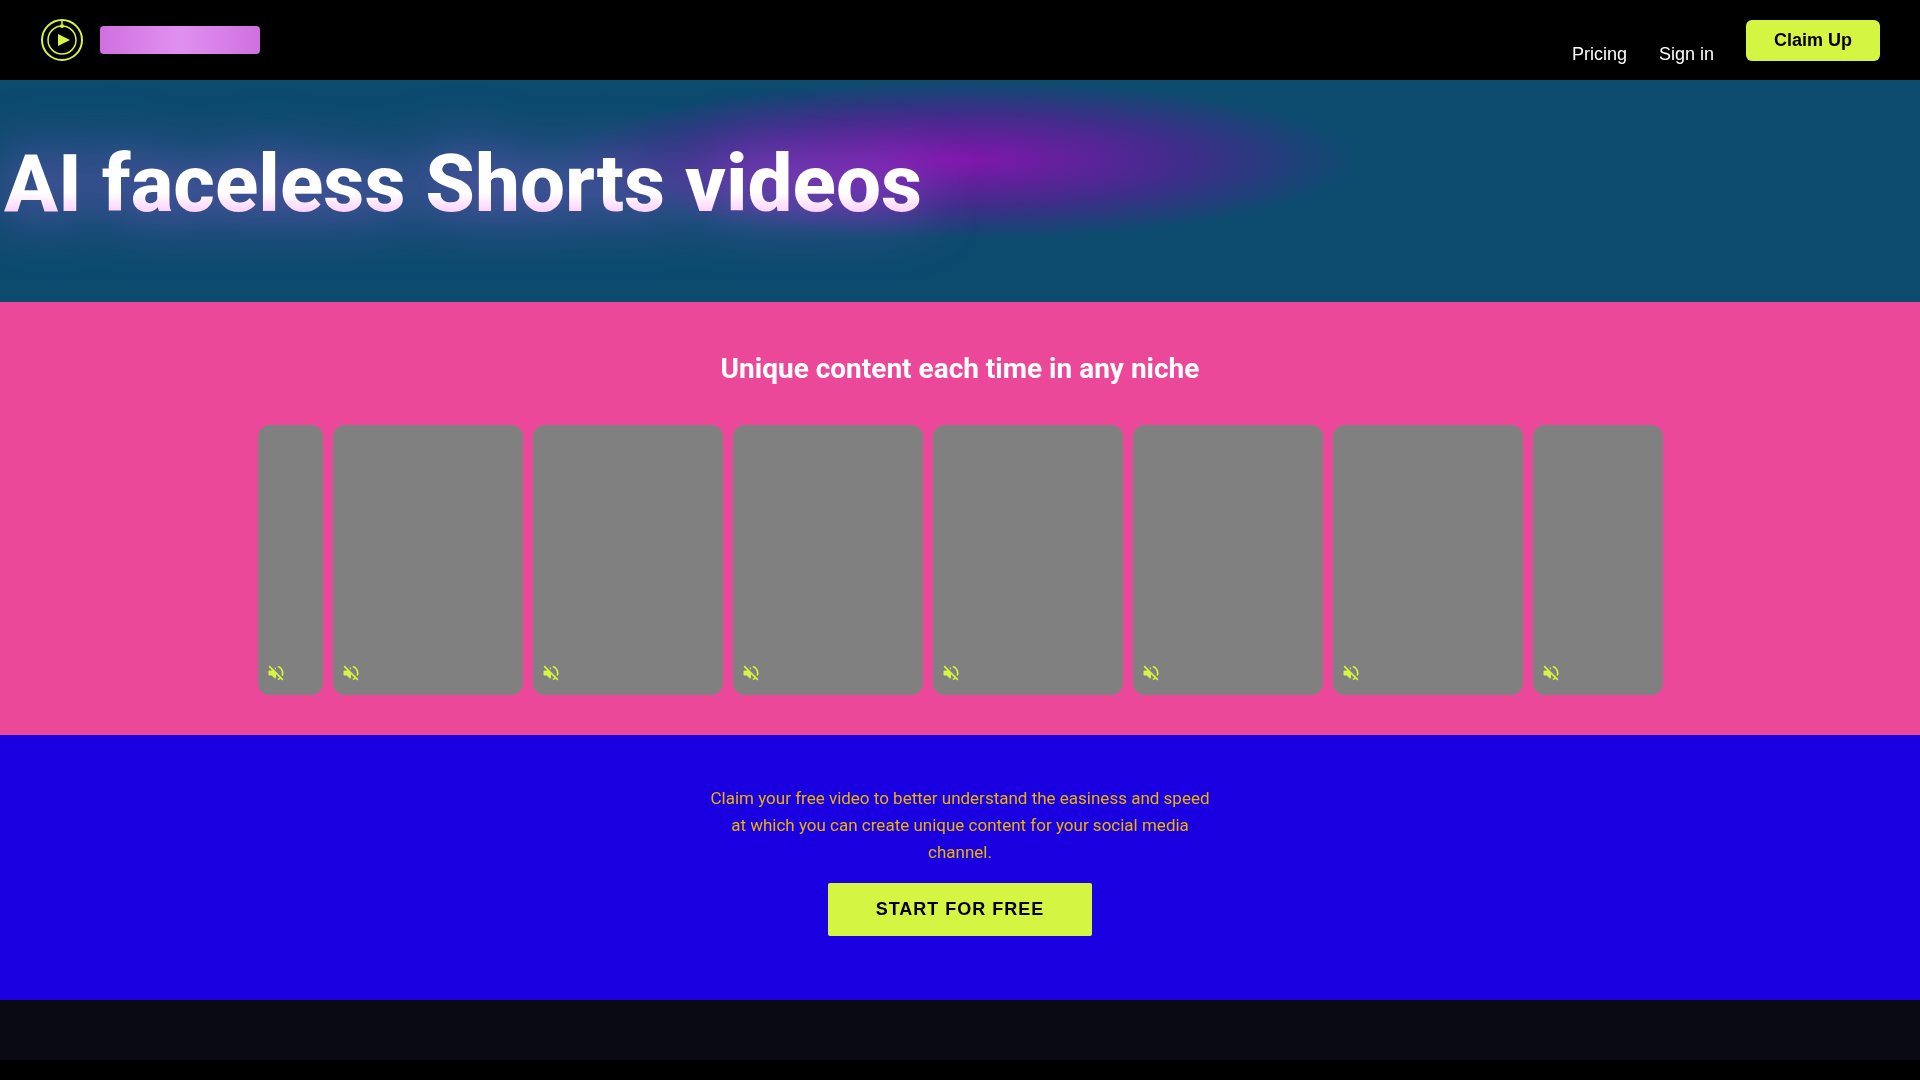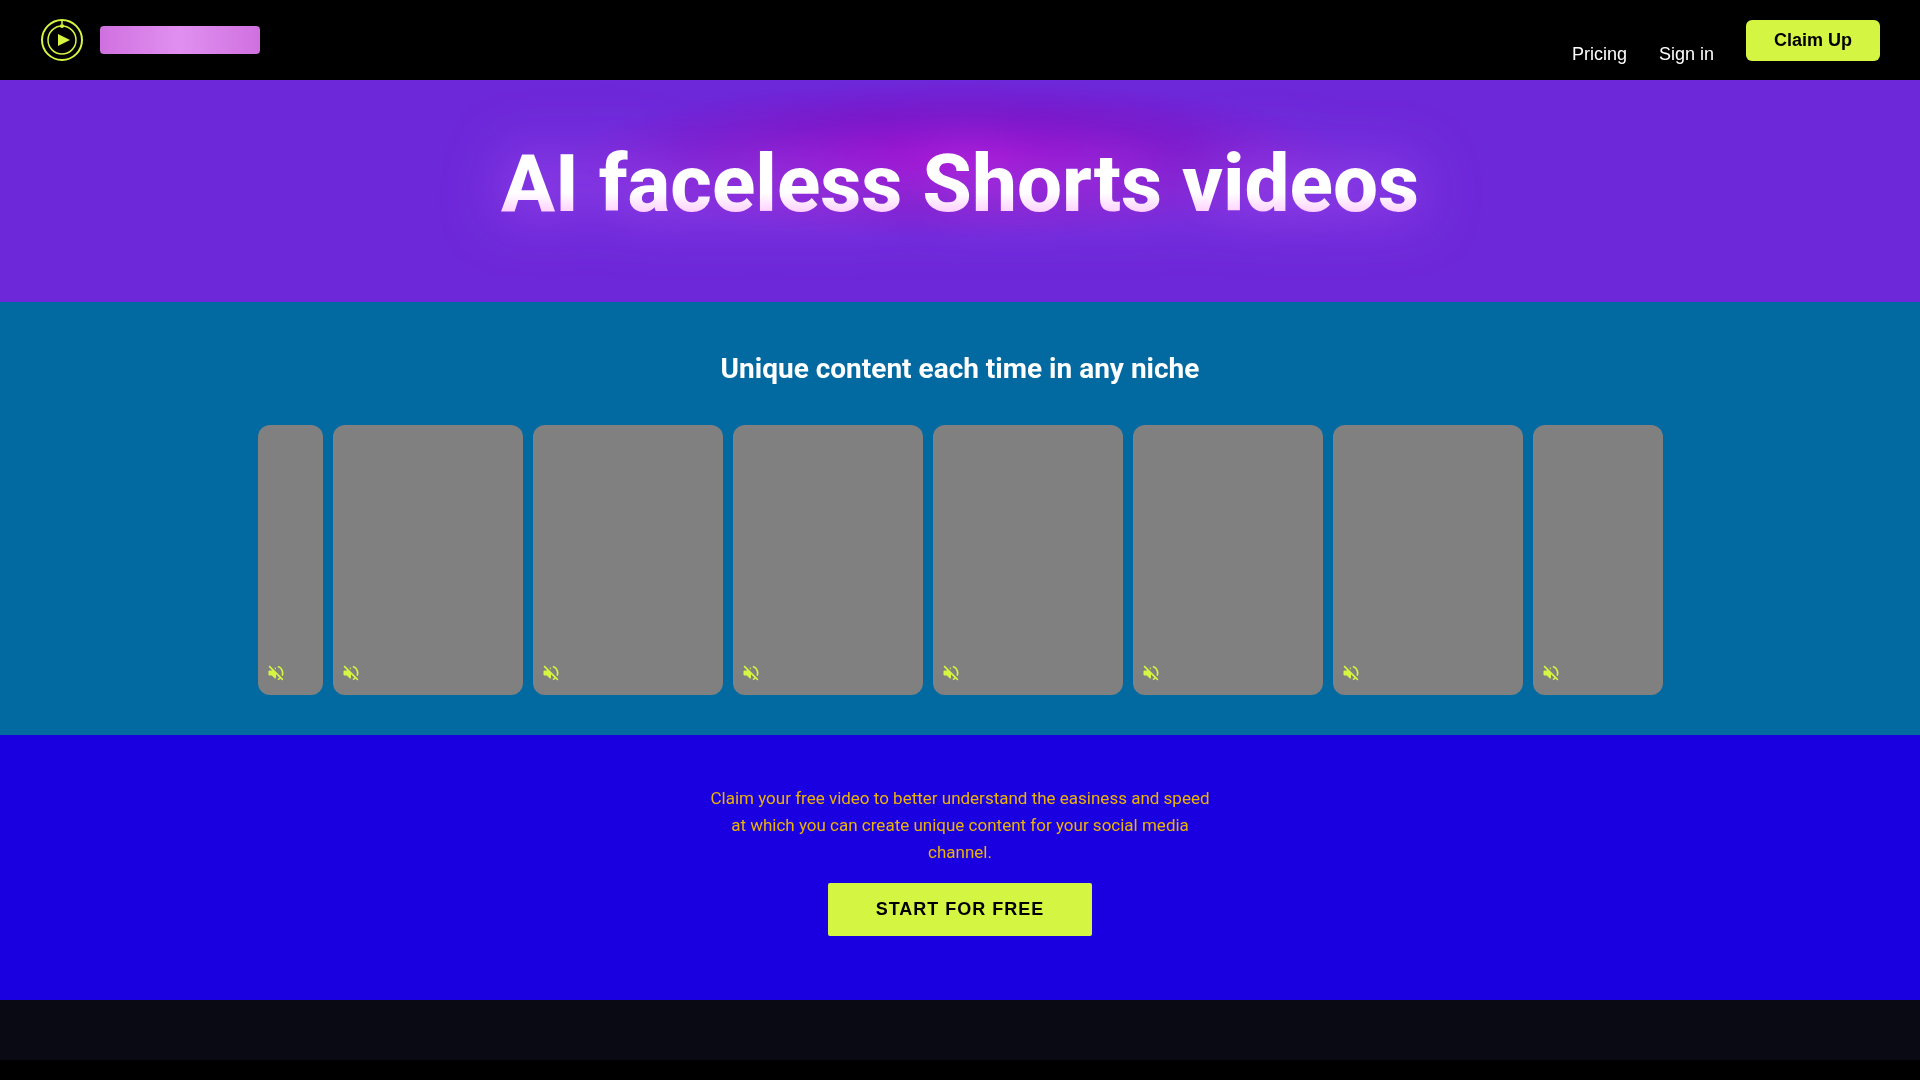--- a/index.html
+++ b/index.html
@@ -70,23 +70,23 @@
       font-size: 18px;
       font-weight: 600;
       padding: 10px 28px;
       border-radius: 6px;
       border: none;
       cursor: pointer;
     }
 
     
     .hero {
-      background: #6d28d9;
-      text-align: center;
-      padding: 60px 20px 50px;
+      background: #0c4a6e;
+      text-align: left;
+      padding: 60px 4px 50px;
       position: relative;
     }
 
     .hero-glow {
       position: absolute;
       top: 0;
       left: 50%;
       transform: translateX(-50%);
       width: 800px;
       height: 160px;
@@ -112,21 +112,21 @@
     .hero-subtitle {
       font-size: 20px;
       color: #bbb;
       font-weight: 400;
       position: relative;
       z-index: 1;
     }
 
     
     .video-section {
-      background: #0369a1;
+      background: #ec4899;
       padding: 50px 12px 40px;
     }
 
     .video-section-title {
       text-align: center;
       font-size: 28px;
       font-weight: 700;
       color: #fff;
       margin-bottom: 40px;
     }

